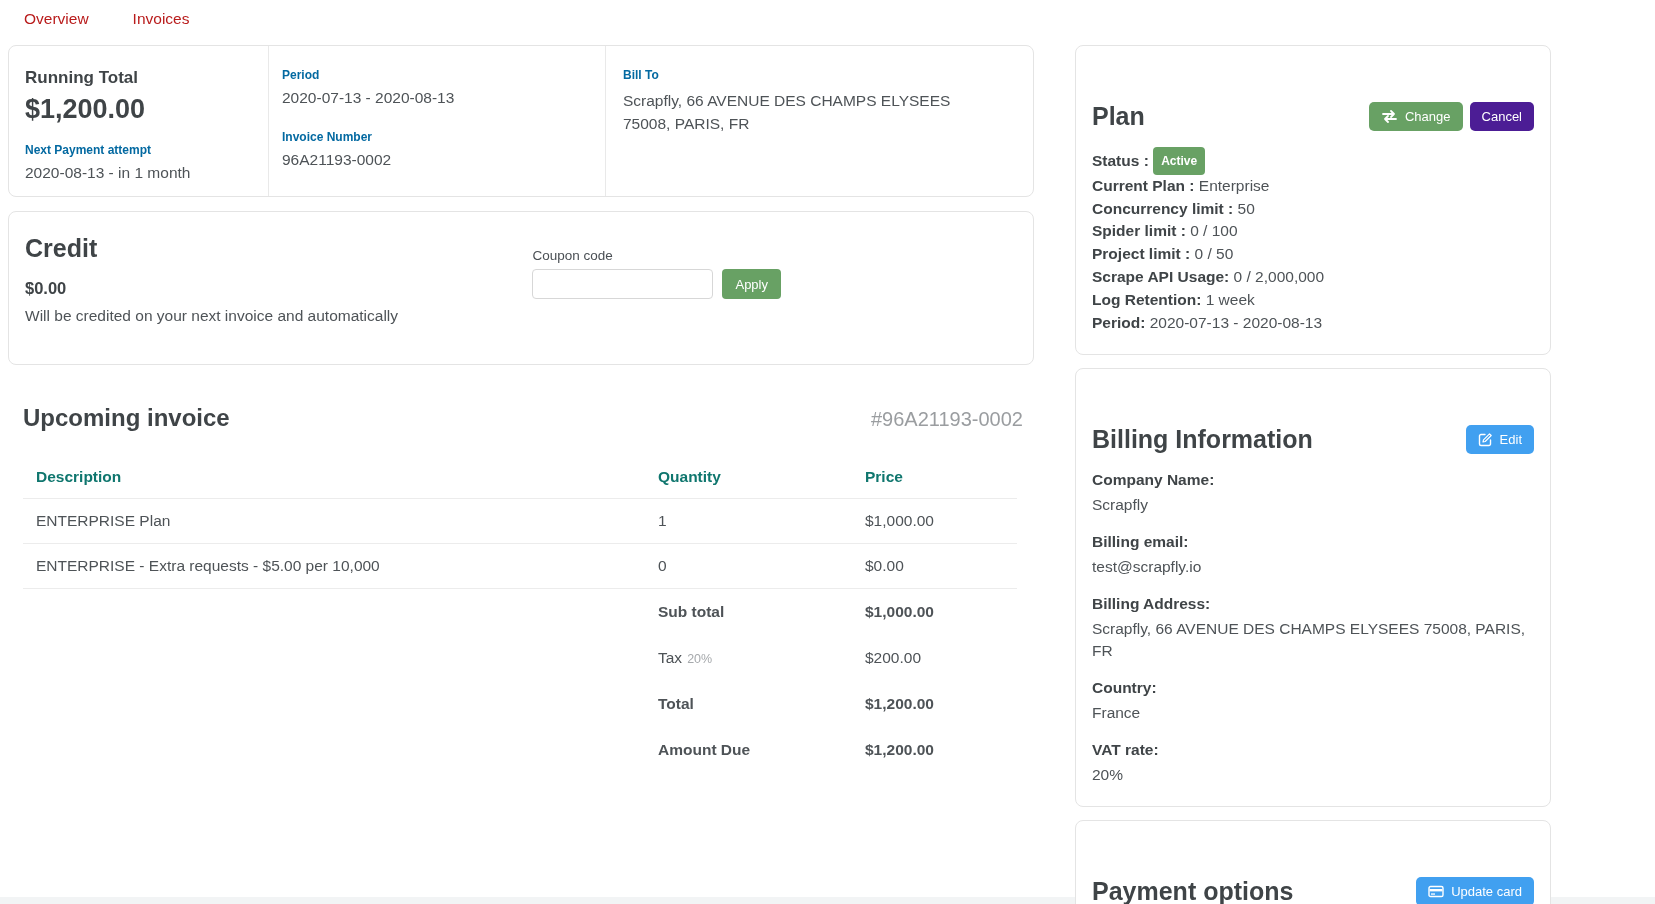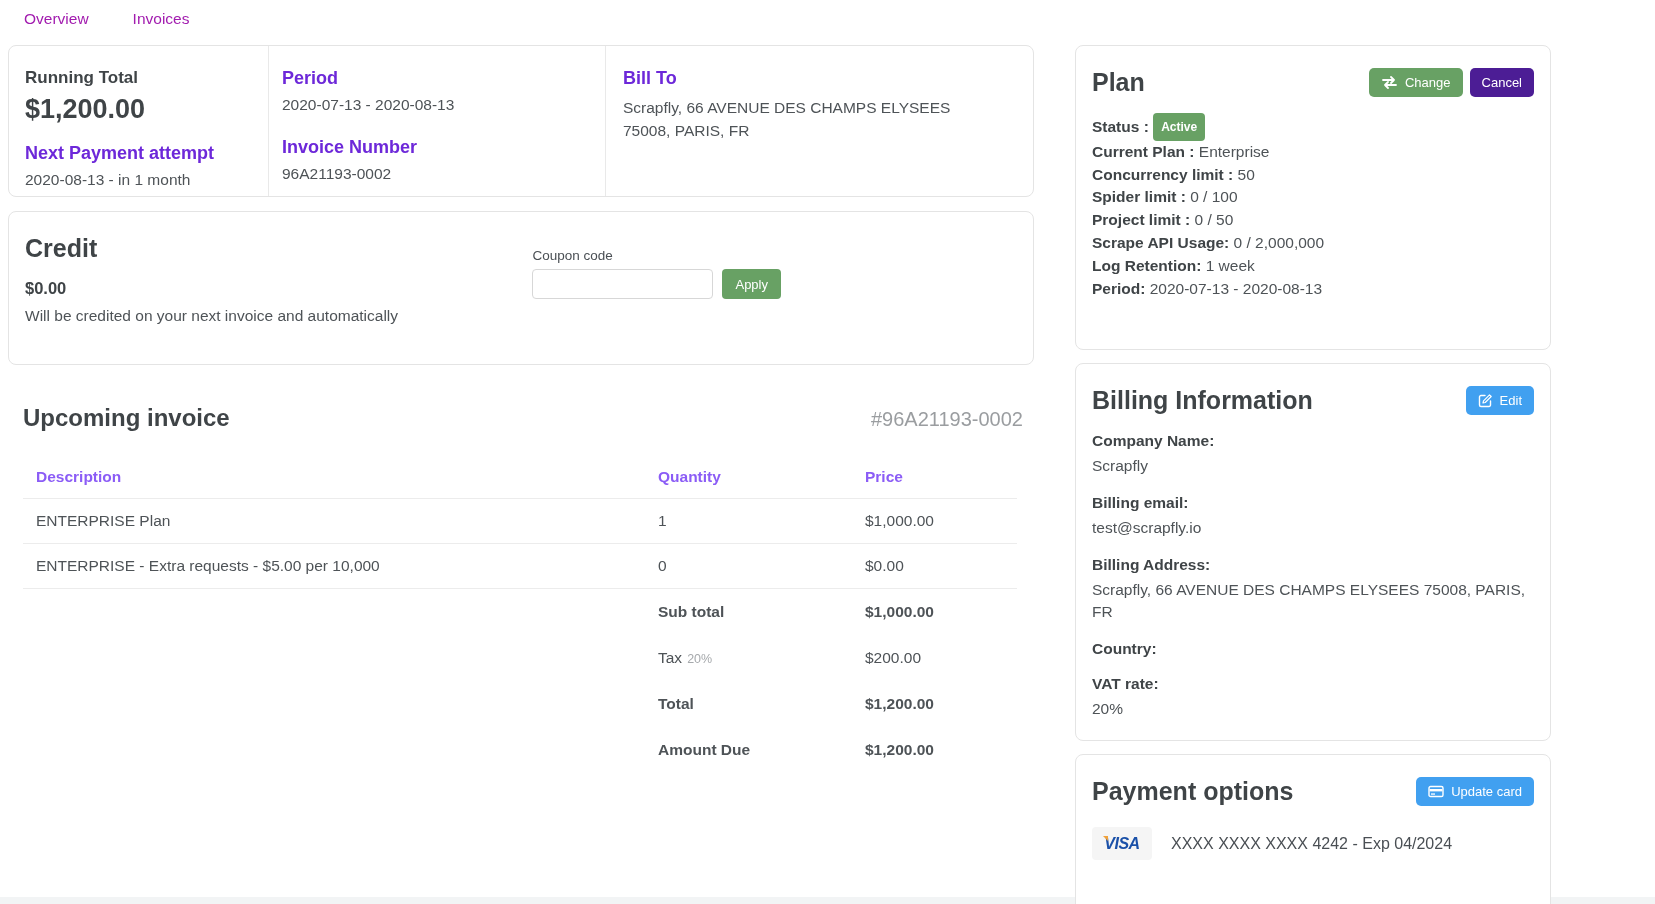--- a/index.html
+++ b/index.html
@@ -6,40 +6,40 @@
   html, body { width: 1655px; height: 904px; overflow: hidden; }
   body {
     font-family: "Liberation Sans", "DejaVu Sans", sans-serif;
     background: #f2f4f5;
     color: #4e5357;
   }
   .page { width: 1655px; height: 897px; background: #ffffff; }
 
   
   .tabs { display: flex; gap: 44px; padding: 10px 0 0 24px; height: 45px; }
-  .tab { font-size: 15.5px; color: #a21caf; cursor: pointer; text-decoration: none; }
+  .tab { font-size: 15.5px; color: #b91c1c; cursor: pointer; text-decoration: none; }
 
   
   .content { display: flex; align-items: flex-start; padding: 0 8px; }
   .left-col { width: 1026px; margin-right: 41px; }
   .right-col { width: 476px; }
 
   .card {
     background: #fff;
     border: 1px solid #e4e4e4;
     border-radius: 8px;
   }
 
   
   .summary-card { display: flex; height: 152px; margin-bottom: 14px; }
   .summary-col { padding: 22px 16px 0 16px; }
   .summary-col.c1 { width: 259px; }
   .summary-col.c2 { width: 337px; border-left: 1px solid #e9e9e9; padding-left: 13px; }
   .summary-col.c3 { flex: 1; border-left: 1px solid #e9e9e9; padding-left: 17px; }
-  .lbl { font-size: 18px; font-weight: bold; color: #6d28d9; }
+  .lbl { font-size: 12px; font-weight: bold; color: #0369a1; }
   .lbl-lg { font-size: 17px; font-weight: bold; color: #3f4447; }
   .val { font-size: 15.5px; color: #4e5357; margin-top: 7px; }
   .big-amount { font-size: 27px; font-weight: bold; color: #3f4447; margin-top: 6px; }
   .mt18 { margin-top: 18px; }
   .addr-line { font-size: 15.5px; color: #4e5357; line-height: 23px; }
   .addr-wrap { margin-top: 7px; max-width: 330px; }
 
   
   .credit-card { height: 154px; margin-bottom: 15px; display: flex; justify-content: space-between; padding: 22px 16px 0 16px; }
   .credit-title { font-size: 25px; font-weight: bold; color: #3f4447; }
@@ -64,32 +64,32 @@
 
   
   .invoice-section { padding: 24px 8px 0 15px; }
   .invoice-head { display: flex; justify-content: space-between; align-items: baseline; padding-right: 3px; }
   .invoice-title { font-size: 24px; font-weight: bold; color: #3f4447; }
   .invoice-ref { font-size: 20px; color: #9a9da0; }
   table.inv { border-collapse: collapse; width: 994px; margin-top: 24px; table-layout: fixed; }
   table.inv col.c-desc { width: 622px; }
   table.inv col.c-qty { width: 207px; }
   table.inv col.c-price { width: 165px; }
-  table.inv th { text-align: left; font-size: 15.5px; font-weight: bold; color: #8b5cf6; padding: 12px 13px; }
+  table.inv th { text-align: left; font-size: 15.5px; font-weight: bold; color: #0f766e; padding: 12px 13px; }
   table.inv td { font-size: 15.5px; color: #4e5357; padding: 13px; }
   tr.data-row td { border-top: 1px solid #ececec; }
   tr.last-data td { border-bottom: 1px solid #ececec; }
   tr.sum-row td { padding: 14px 13px; }
   .b { font-weight: bold; color: #3f4447; }
   .tax-note { font-size: 12.5px; color: #a6a9ac; margin-left: 5px; }
   .due { font-size: 16.5px; }
 
   
   .r-card { padding: 22px 16px 20px 16px; margin-bottom: 13px; position: relative; }
-  .r-head { display: flex; justify-content: space-between; align-items: center; }
+  .r-head { display: flex; justify-content: space-between; align-items: center; margin-top: 34px; }
   .r-title { font-size: 25px; font-weight: bold; color: #3f4447; }
   .r-actions { display: flex; gap: 7px; }
   .sm-btn { height: 29px; padding: 0 12px; gap: 7px; }
   .plan-card { min-height: 305px; }
   .plan-lines { margin-top: 16px; }
   .plan-line { font-size: 15.5px; line-height: 22.8px; color: #4e5357; }
   .plan-line .pl-lbl { font-weight: bold; color: #3f4447; }
   .badge {
     display: inline-block; background: #68a164; color: #fff; font-size: 12px;
     font-weight: bold; border-radius: 4px; padding: 2.5px 8px; vertical-align: 1px;
@@ -302,20 +302,21 @@
           <div class="bi-group">
             <div class="bi-label">Billing email:</div>
             <div class="bi-value">test@scrapfly.io</div>
           </div>
           <div class="bi-group">
             <div class="bi-label">Billing Address:</div>
             <div class="bi-value">Scrapfly, 66 AVENUE DES CHAMPS ELYSEES 75008, PARIS, FR</div>
           </div>
           <div class="bi-group">
             <div class="bi-label">Country:</div>
+            <div class="bi-value">France</div>
           </div>
           <div class="bi-group">
             <div class="bi-label">VAT rate:</div>
             <div class="bi-value">20%</div>
           </div>
         </div>
       </div>
 
       <div class="card r-card payment-card">
         <div class="r-head">

